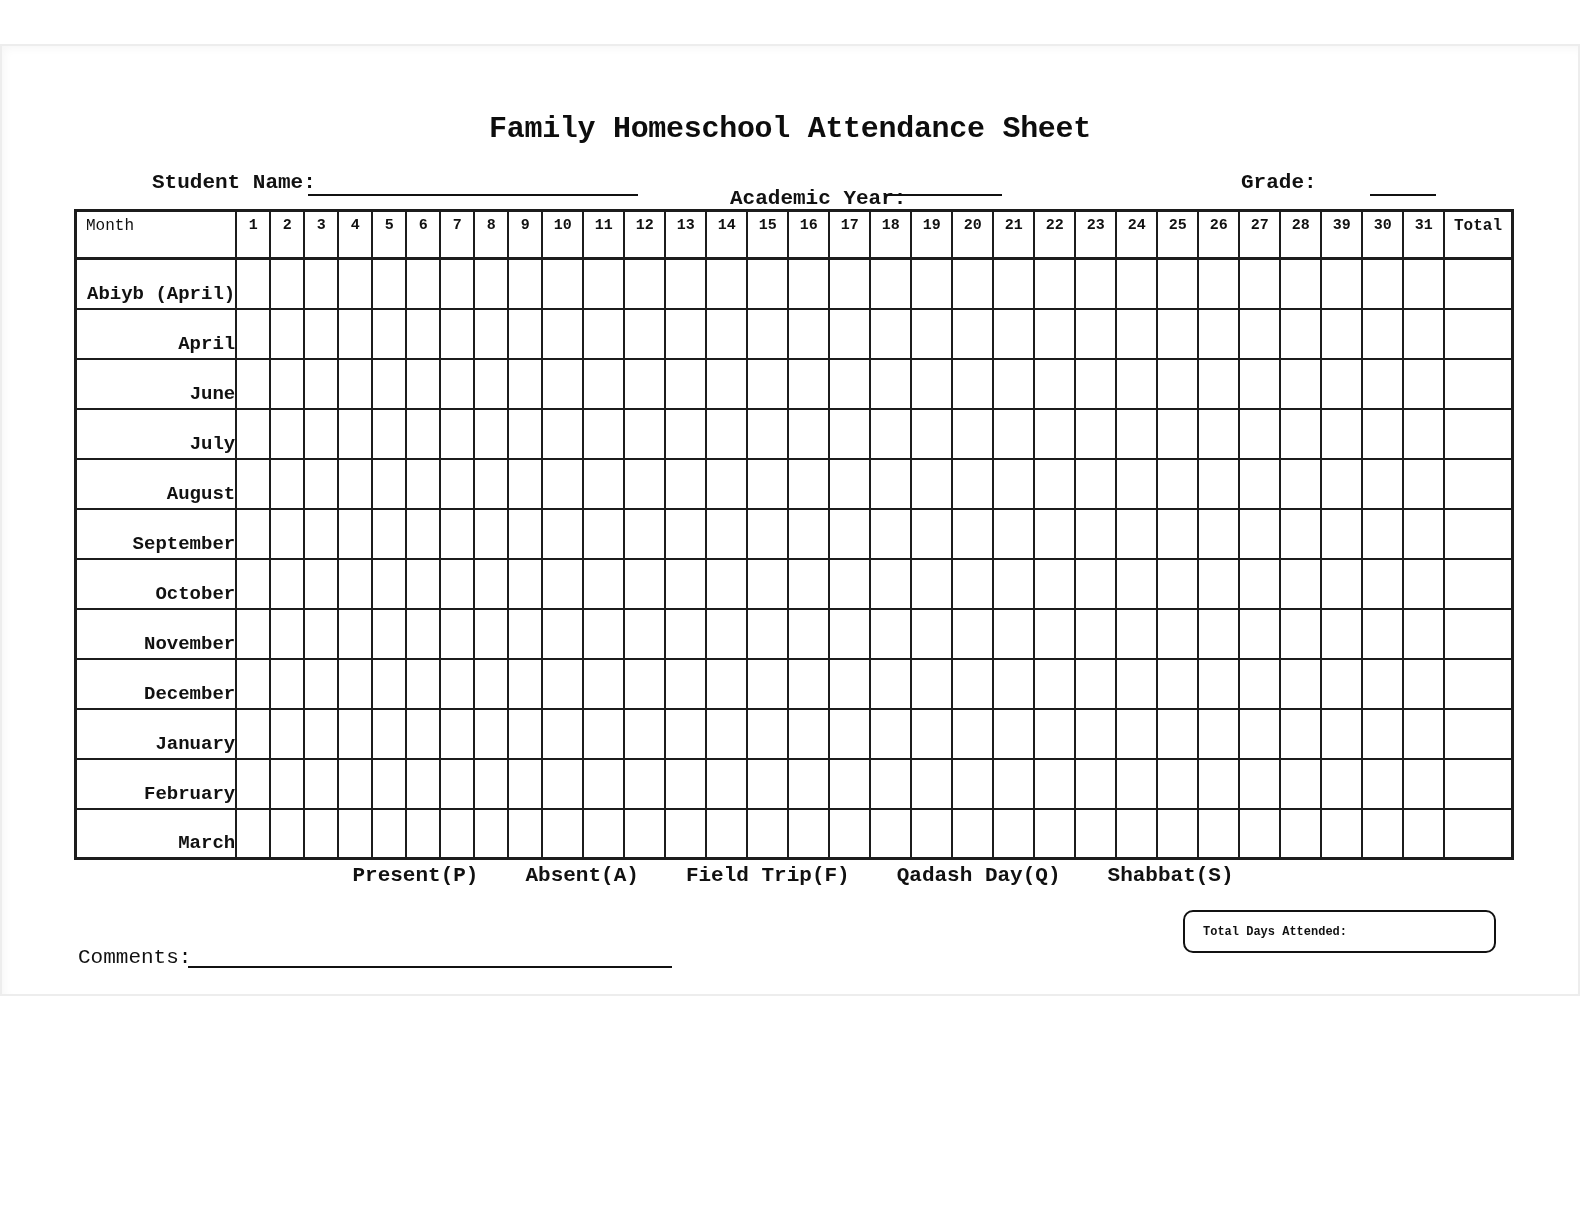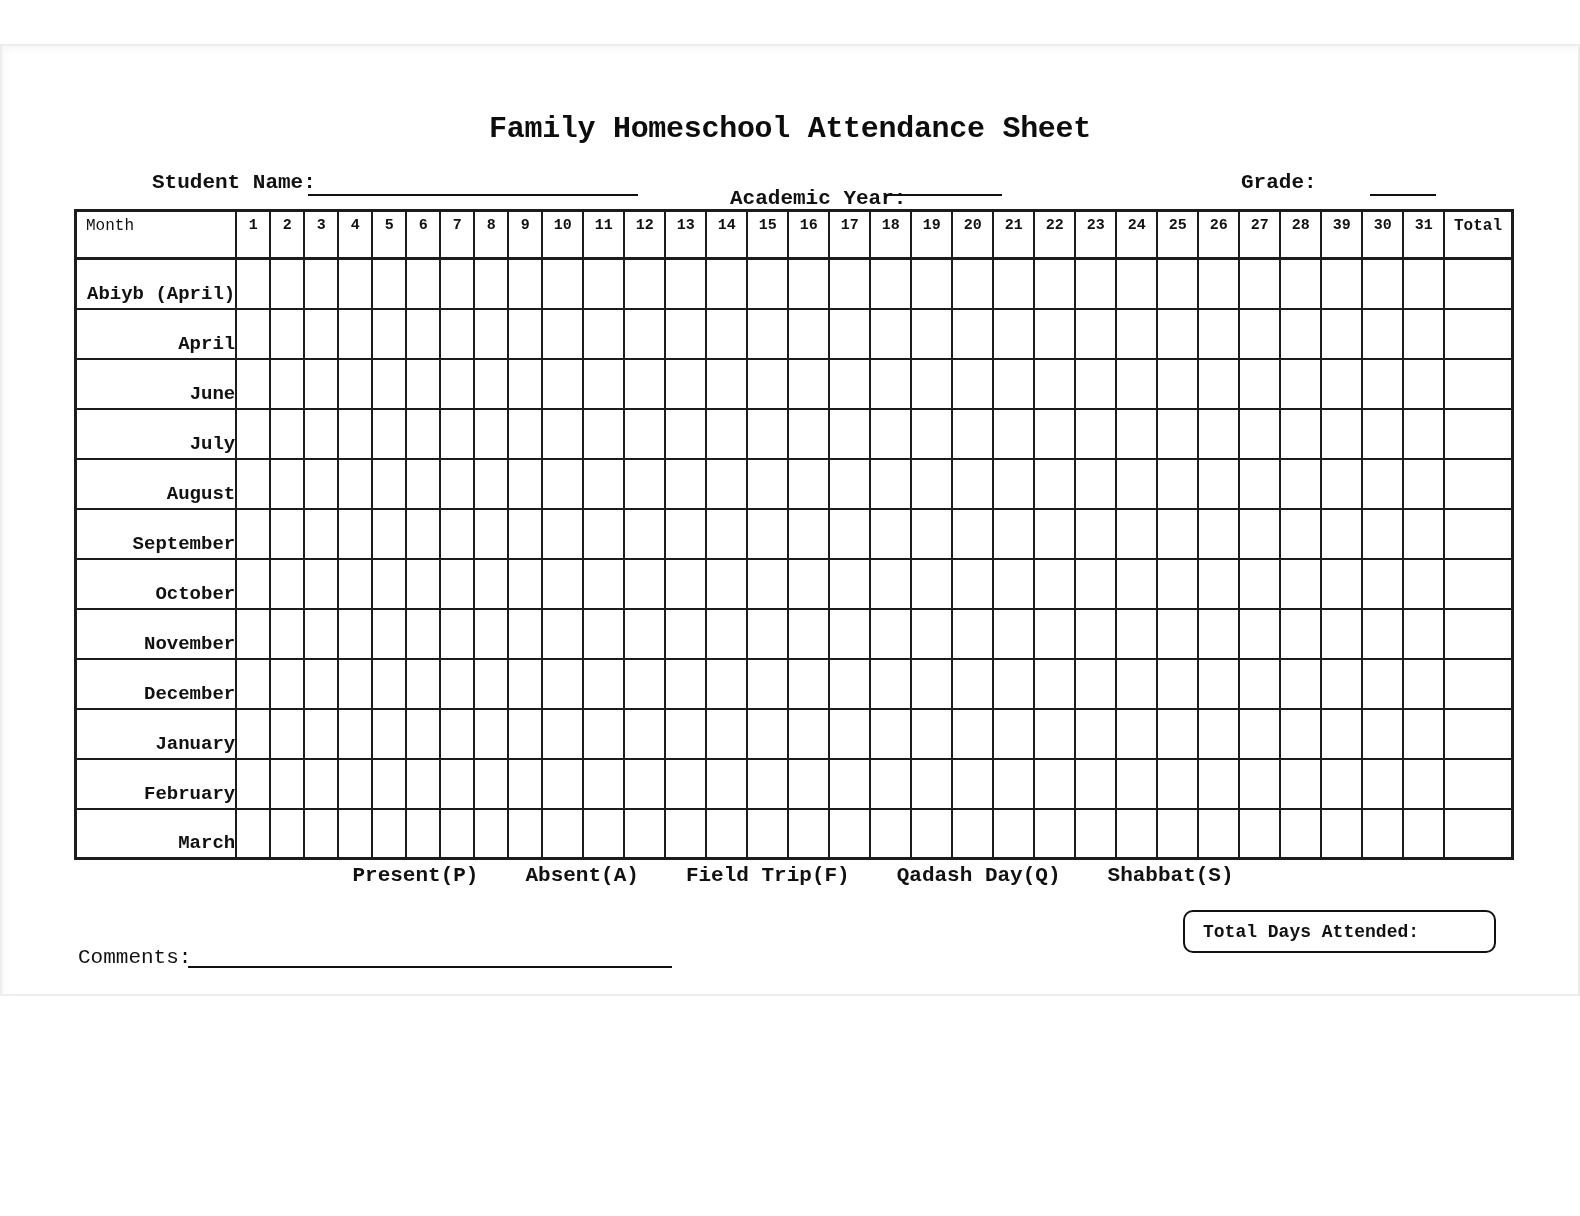--- a/index.html
+++ b/index.html
@@ -44,21 +44,21 @@
   }
   .legend{
     position:absolute;left:86px;top:818px;width:1414px;
     display:flex;justify-content:center;gap:47px;
     font-size:21px;font-weight:bold;line-height:27px;
   }
   .total-box{
     position:absolute;left:1183px;top:866px;width:313px;height:43px;
     border:2.5px solid #111;border-radius:10px;box-sizing:border-box;
     display:flex;align-items:center;padding-left:18px;
-    font-size:18px;font-weight:bold;background:#fff;
+    font-size:12px;font-weight:bold;background:#fff;
   }
   .comments-label{
     position:absolute;left:78px;top:901px;font-size:21px;line-height:26px;font-weight:normal;
   }
   .c-line1{top:896px;left:188px;width:484px;}
   .c-line2{top:939px;left:71px;width:612px;}
 </style>
 </head>
 <body>
 

